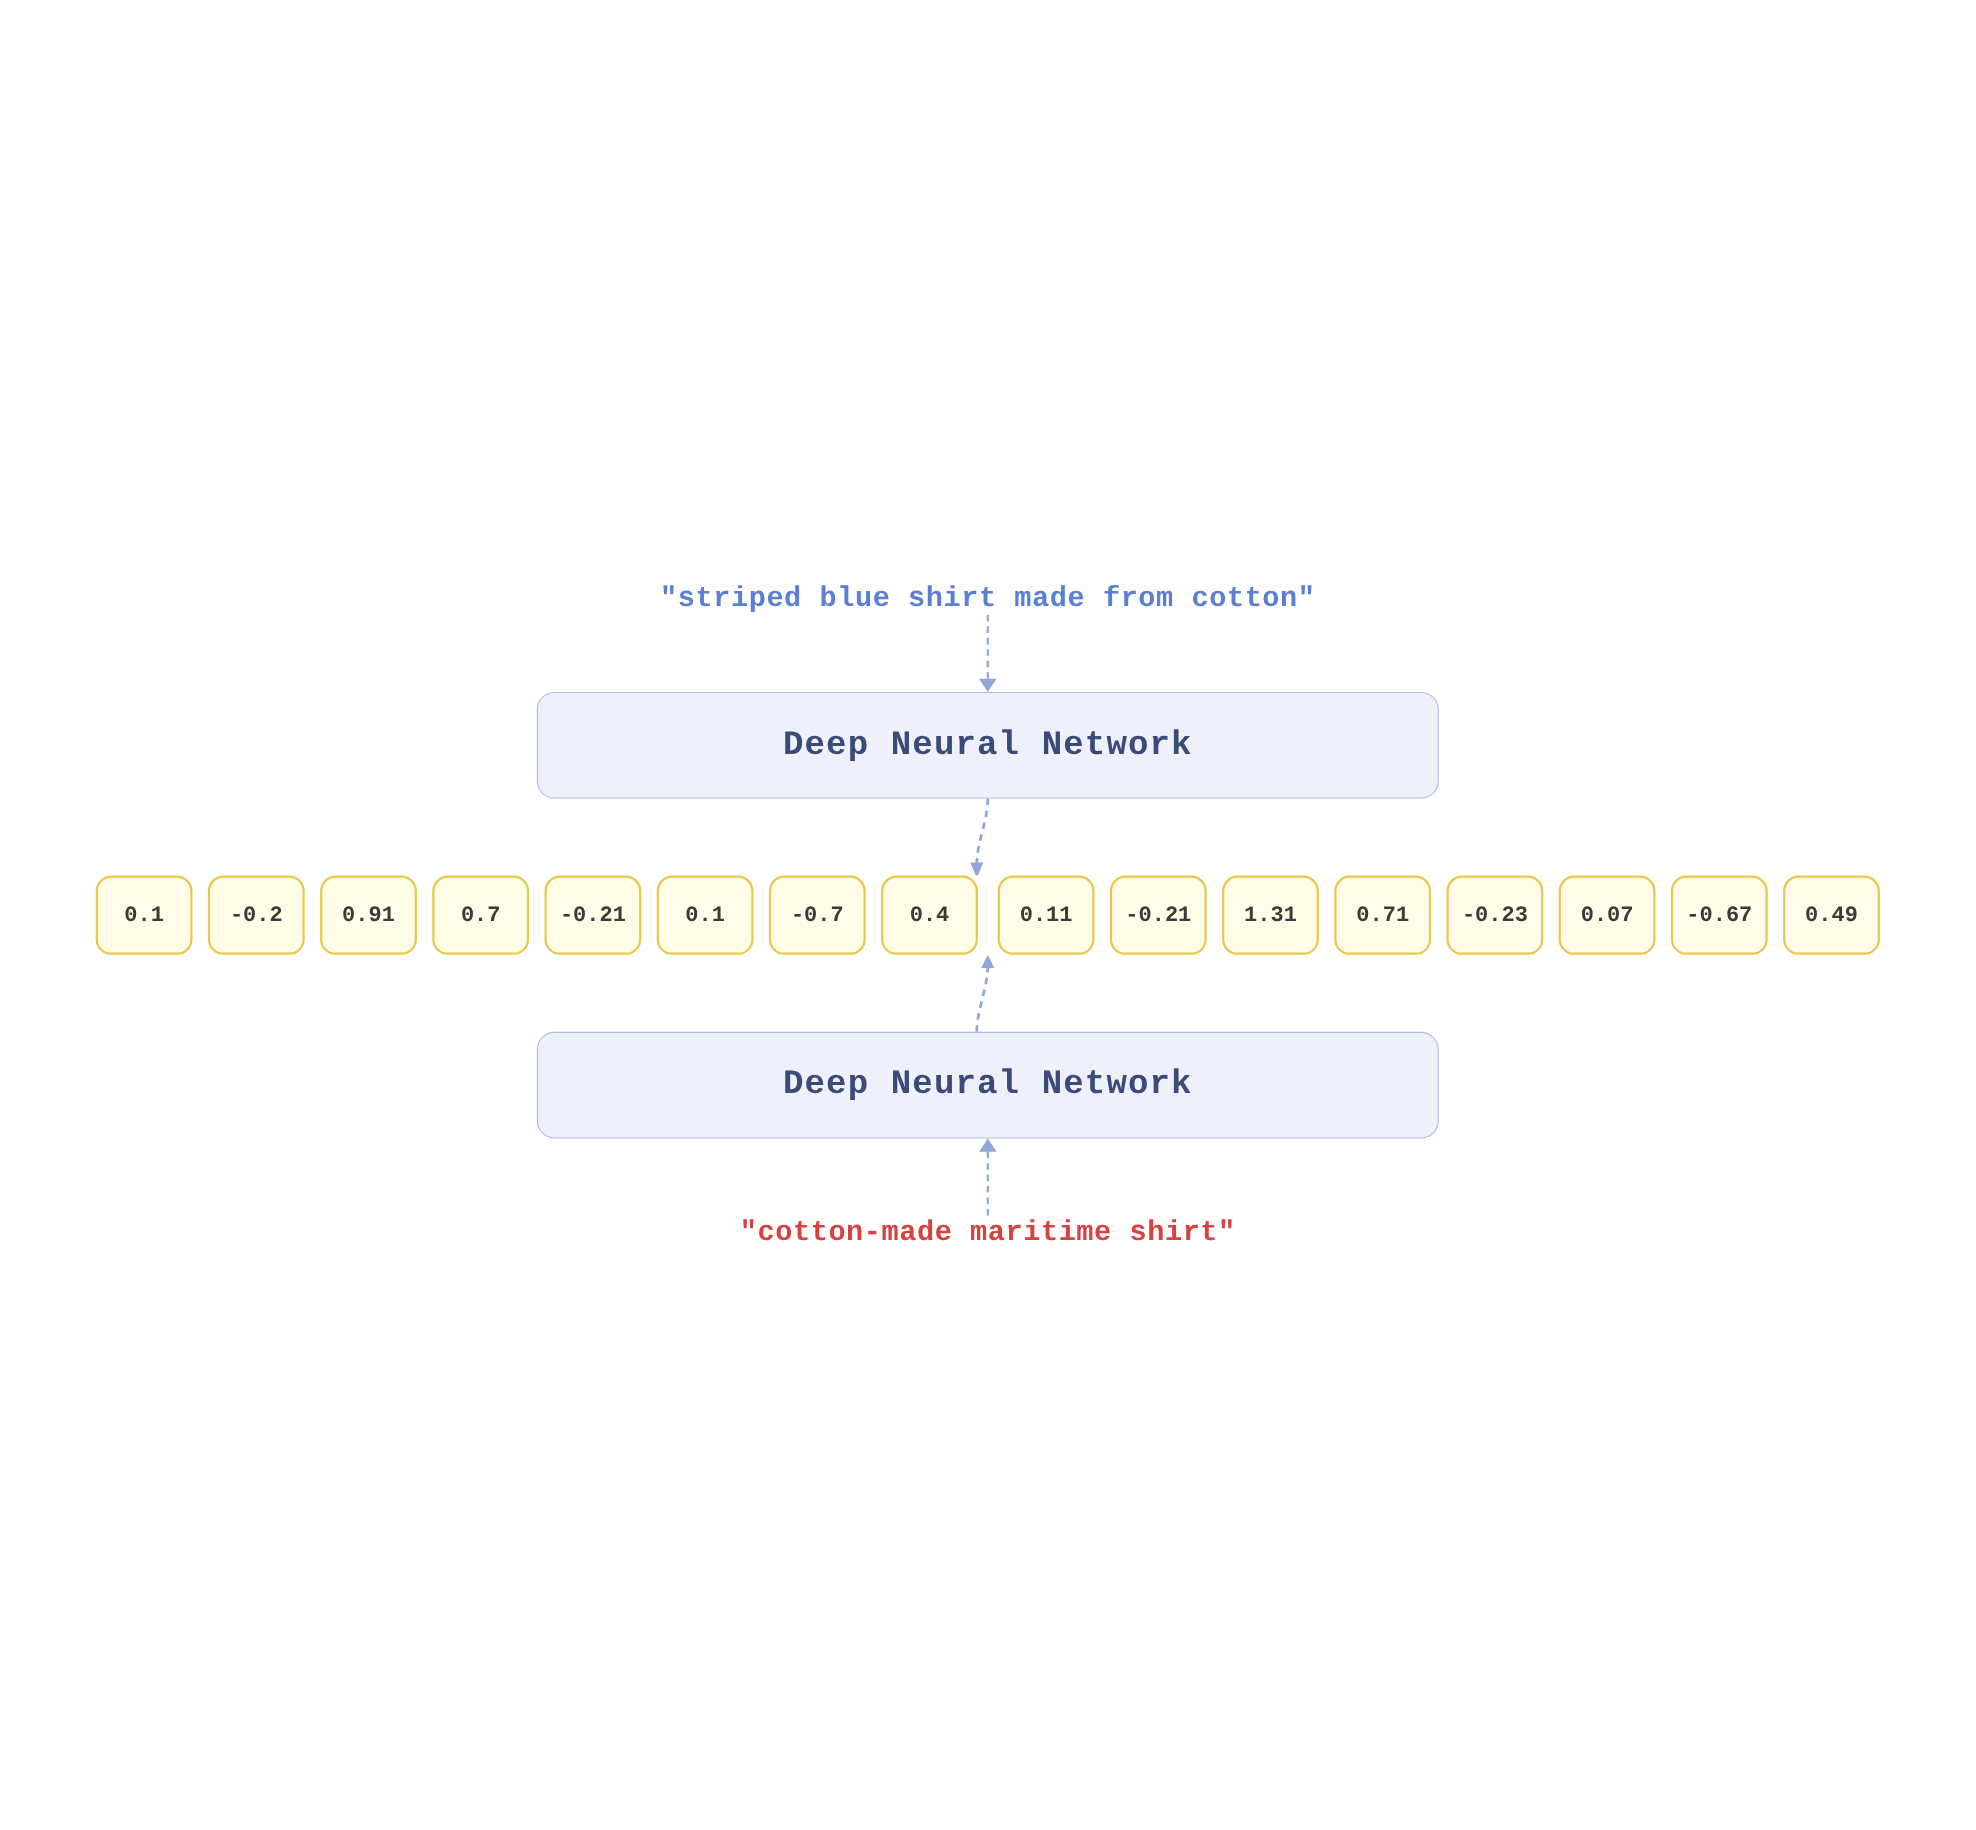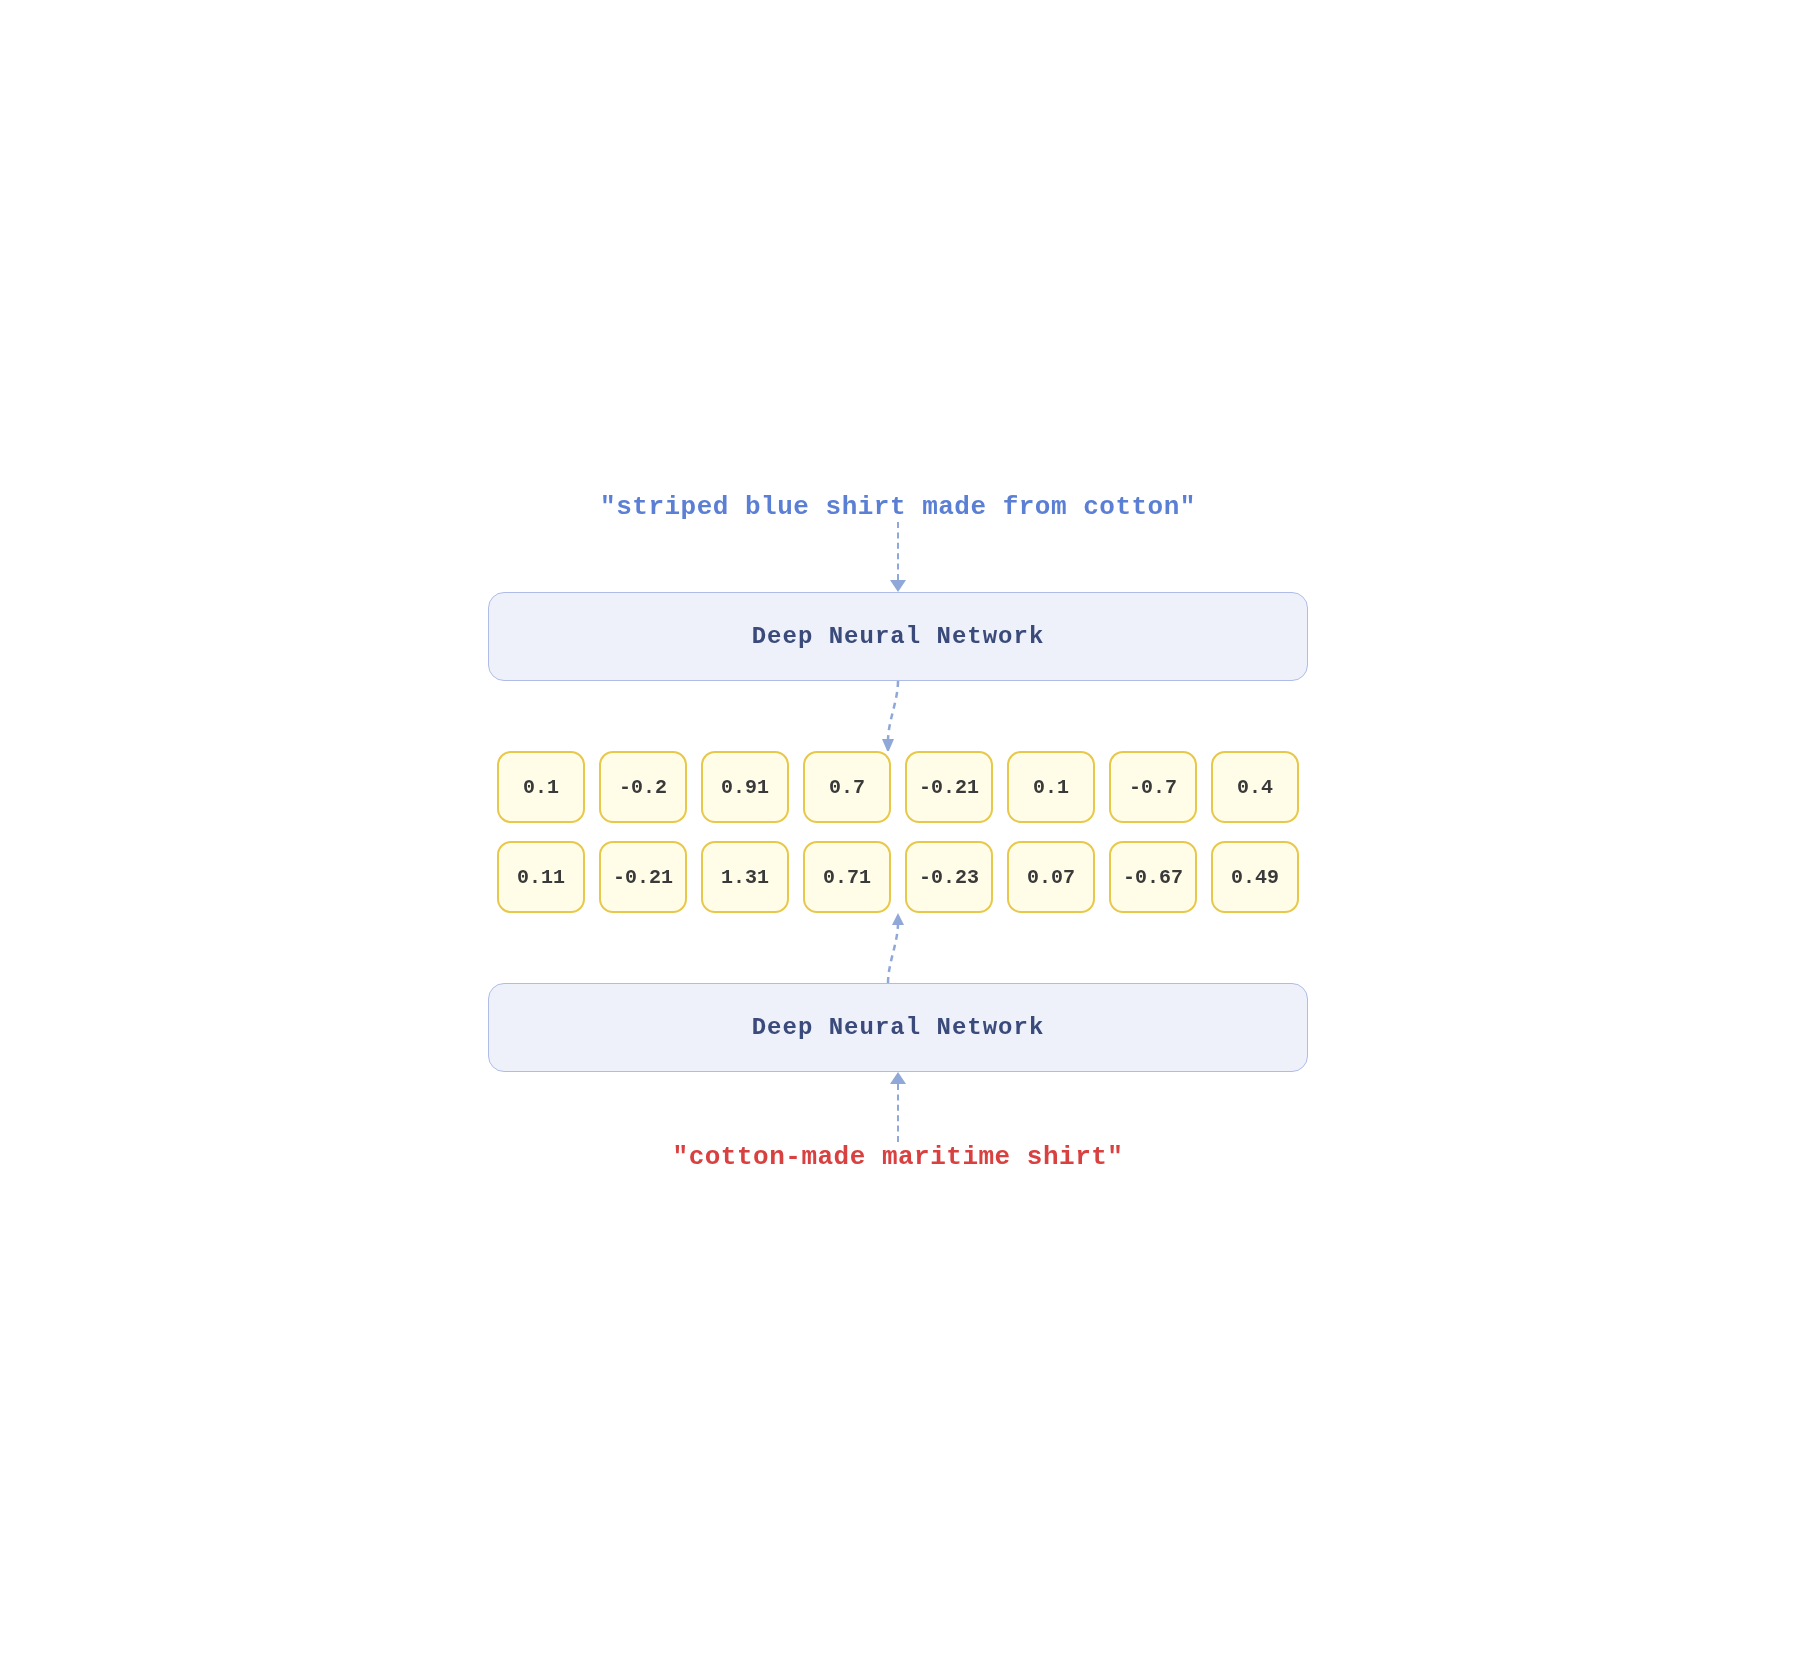--- a/index.html
+++ b/index.html
@@ -81,31 +81,31 @@
     .dnn-box {
       background: #eef1fa;
       border: 1.5px solid #b0bce8;
       border-radius: 16px;
       width: 820px;
       padding: 30px 40px;
       text-align: center;
     }
 
     .dnn-box-label {
-      font-size: 24px;
+      font-size: 31px;
       font-weight: bold;
       color: #3a4a7a;
       font-family: 'Courier New', Courier, monospace;
       letter-spacing: 1px;
     }
 
     
     .vectors-container {
       display: flex;
-      flex-direction: column;
+      flex-direction: row;
       align-items: center;
       gap: 18px;
       margin: 0;
     }
 
     .vector-row {
       display: flex;
       flex-direction: row;
       gap: 14px;
       align-items: center;

